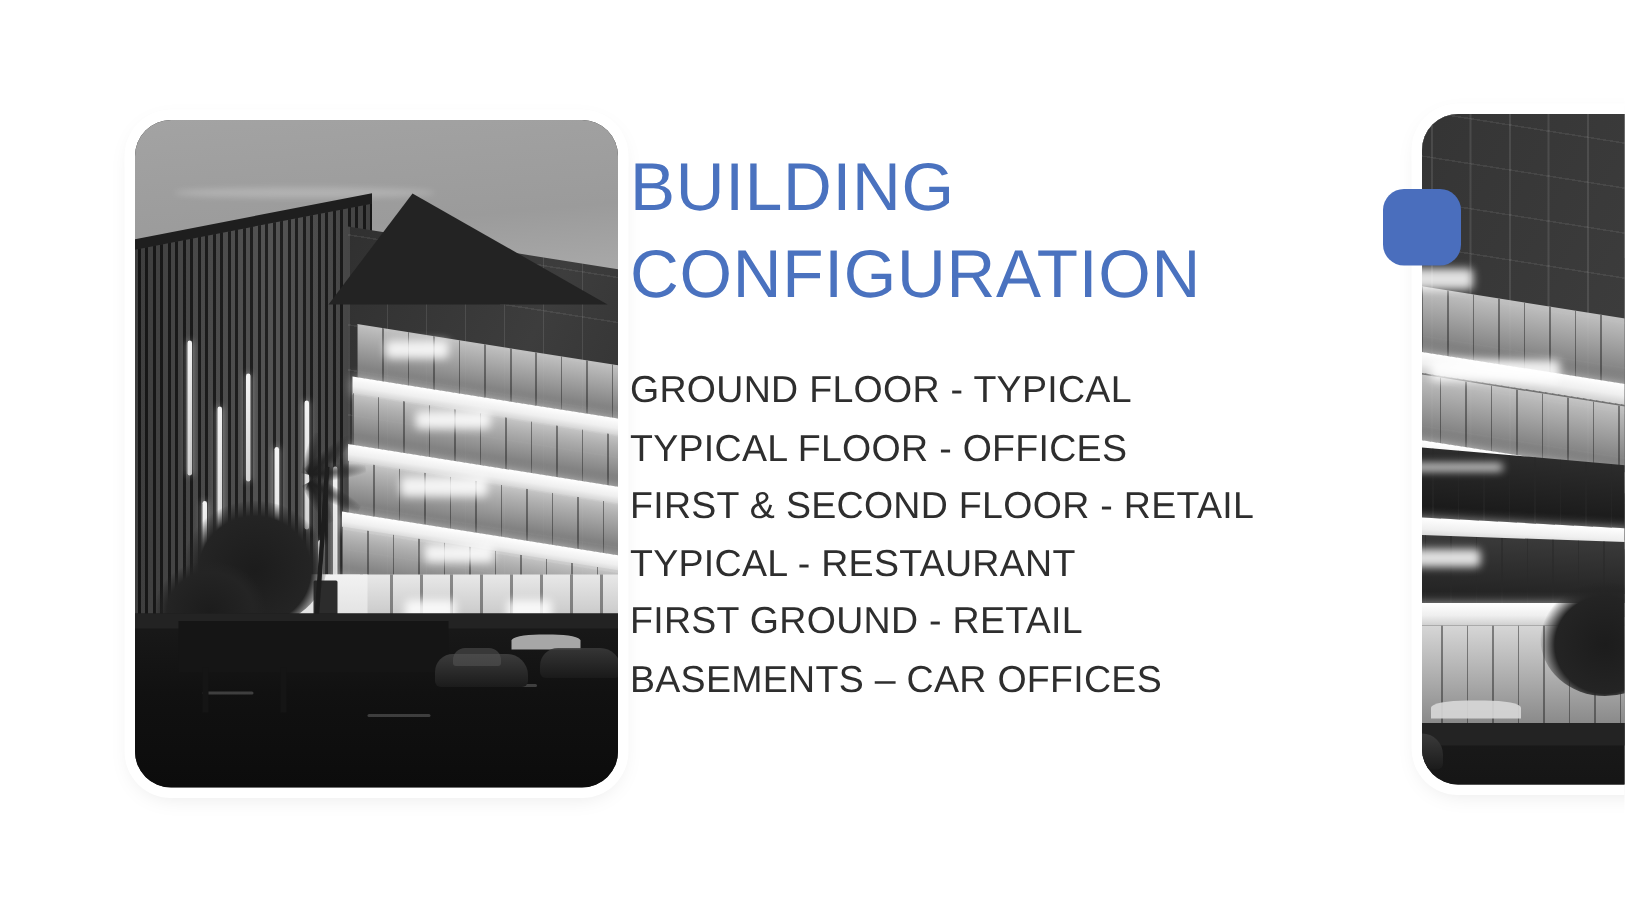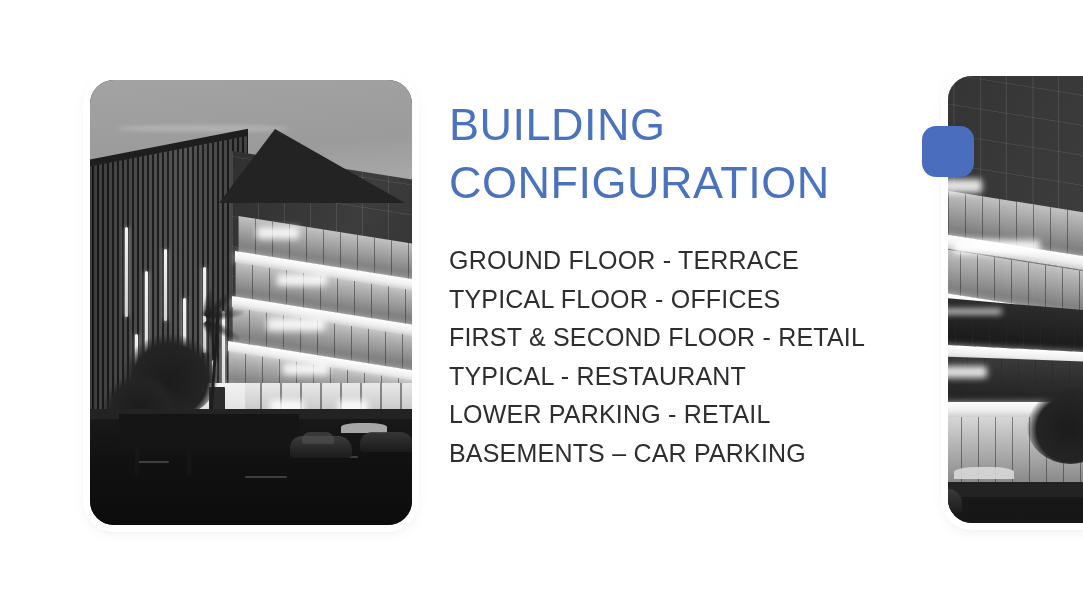--- a/index.html
+++ b/index.html
@@ -265,21 +265,21 @@
     width: 52px;
     height: 51px;
     border-radius: 14px;
     background: #4a6ebd;
     z-index: 5;
   }
 
   
   .text-col {
     position: absolute;
-    left: 449px;
+    left: 420px;
     top: 96px;
     width: 490px;
   }
   .heading {
     color: #4a72bf;
     font-size: 45px;
     line-height: 58px;
     font-weight: 400;
     letter-spacing: 0.5px;
     white-space: pre-line;
@@ -421,22 +421,22 @@
         <div class="car" style="left:18%;top:74%;width:70px;height:24px;"></div>
       </div>
     </div>
   </div>
 
   <div class="text-col">
     <h1 class="heading">BUILDING
 CONFIGURATION</h1>
 
     <ul class="floor-list">
-      <li>GROUND FLOOR - TERRACE</li>
+      <li>GROUND FLOOR - TYPICAL</li>
       <li>TYPICAL FLOOR - OFFICES</li>
       <li>FIRST &amp; SECOND FLOOR - RETAIL</li>
       <li>TYPICAL - RESTAURANT</li>
-      <li>LOWER PARKING - RETAIL</li>
-      <li>BASEMENTS – CAR PARKING</li>
+      <li>FIRST GROUND - RETAIL</li>
+      <li>BASEMENTS – CAR OFFICES</li>
     </ul>
   </div>
 
 </div>
 
 </body></html>

